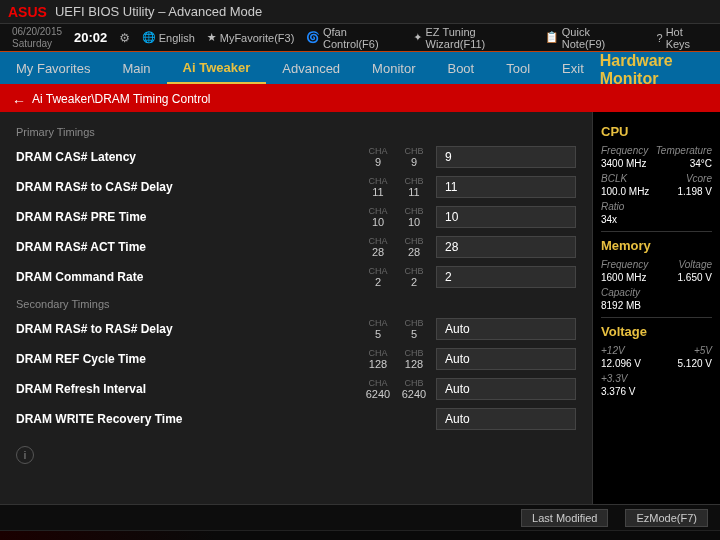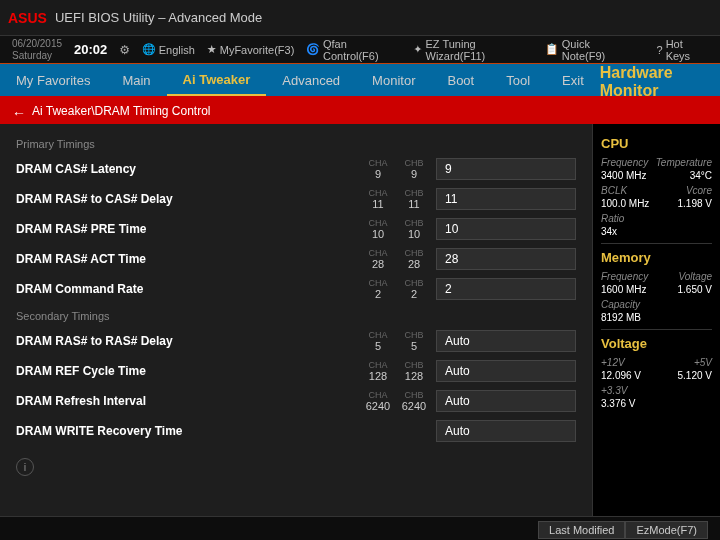--- a/index.html
+++ b/index.html
@@ -12,21 +12,21 @@
       color: #ccc;
       overflow: hidden;
     }
 
     
     .top-bar {
       background: #1a1a1a;
       display: flex;
       align-items: center;
       padding: 4px 8px;
-      height: 36px;
+      height: 24px;
       border-bottom: 1px solid #333;
     }
     .asus-logo {
       color: #e00;
       font-weight: bold;
       font-size: 14px;
       margin-right: 8px;
     }
 
     
@@ -170,21 +170,21 @@
       height: 26px;
       display: flex;
       align-items: center;
       justify-content: space-between;
       padding: 0 12px;
       border-top: 1px solid #333;
     }
     .bottom-left { color: #666; font-size: 11px; }
     .bottom-right {
       display: flex;
-      gap: 0;
+      gap: 17px;
     }
     .bottom-btn {
       background: #2a2a2a;
       border: 1px solid #444;
       color: #ccc;
       padding: 2px 10px;
       font-size: 11px;
       cursor: pointer;
     }
 

